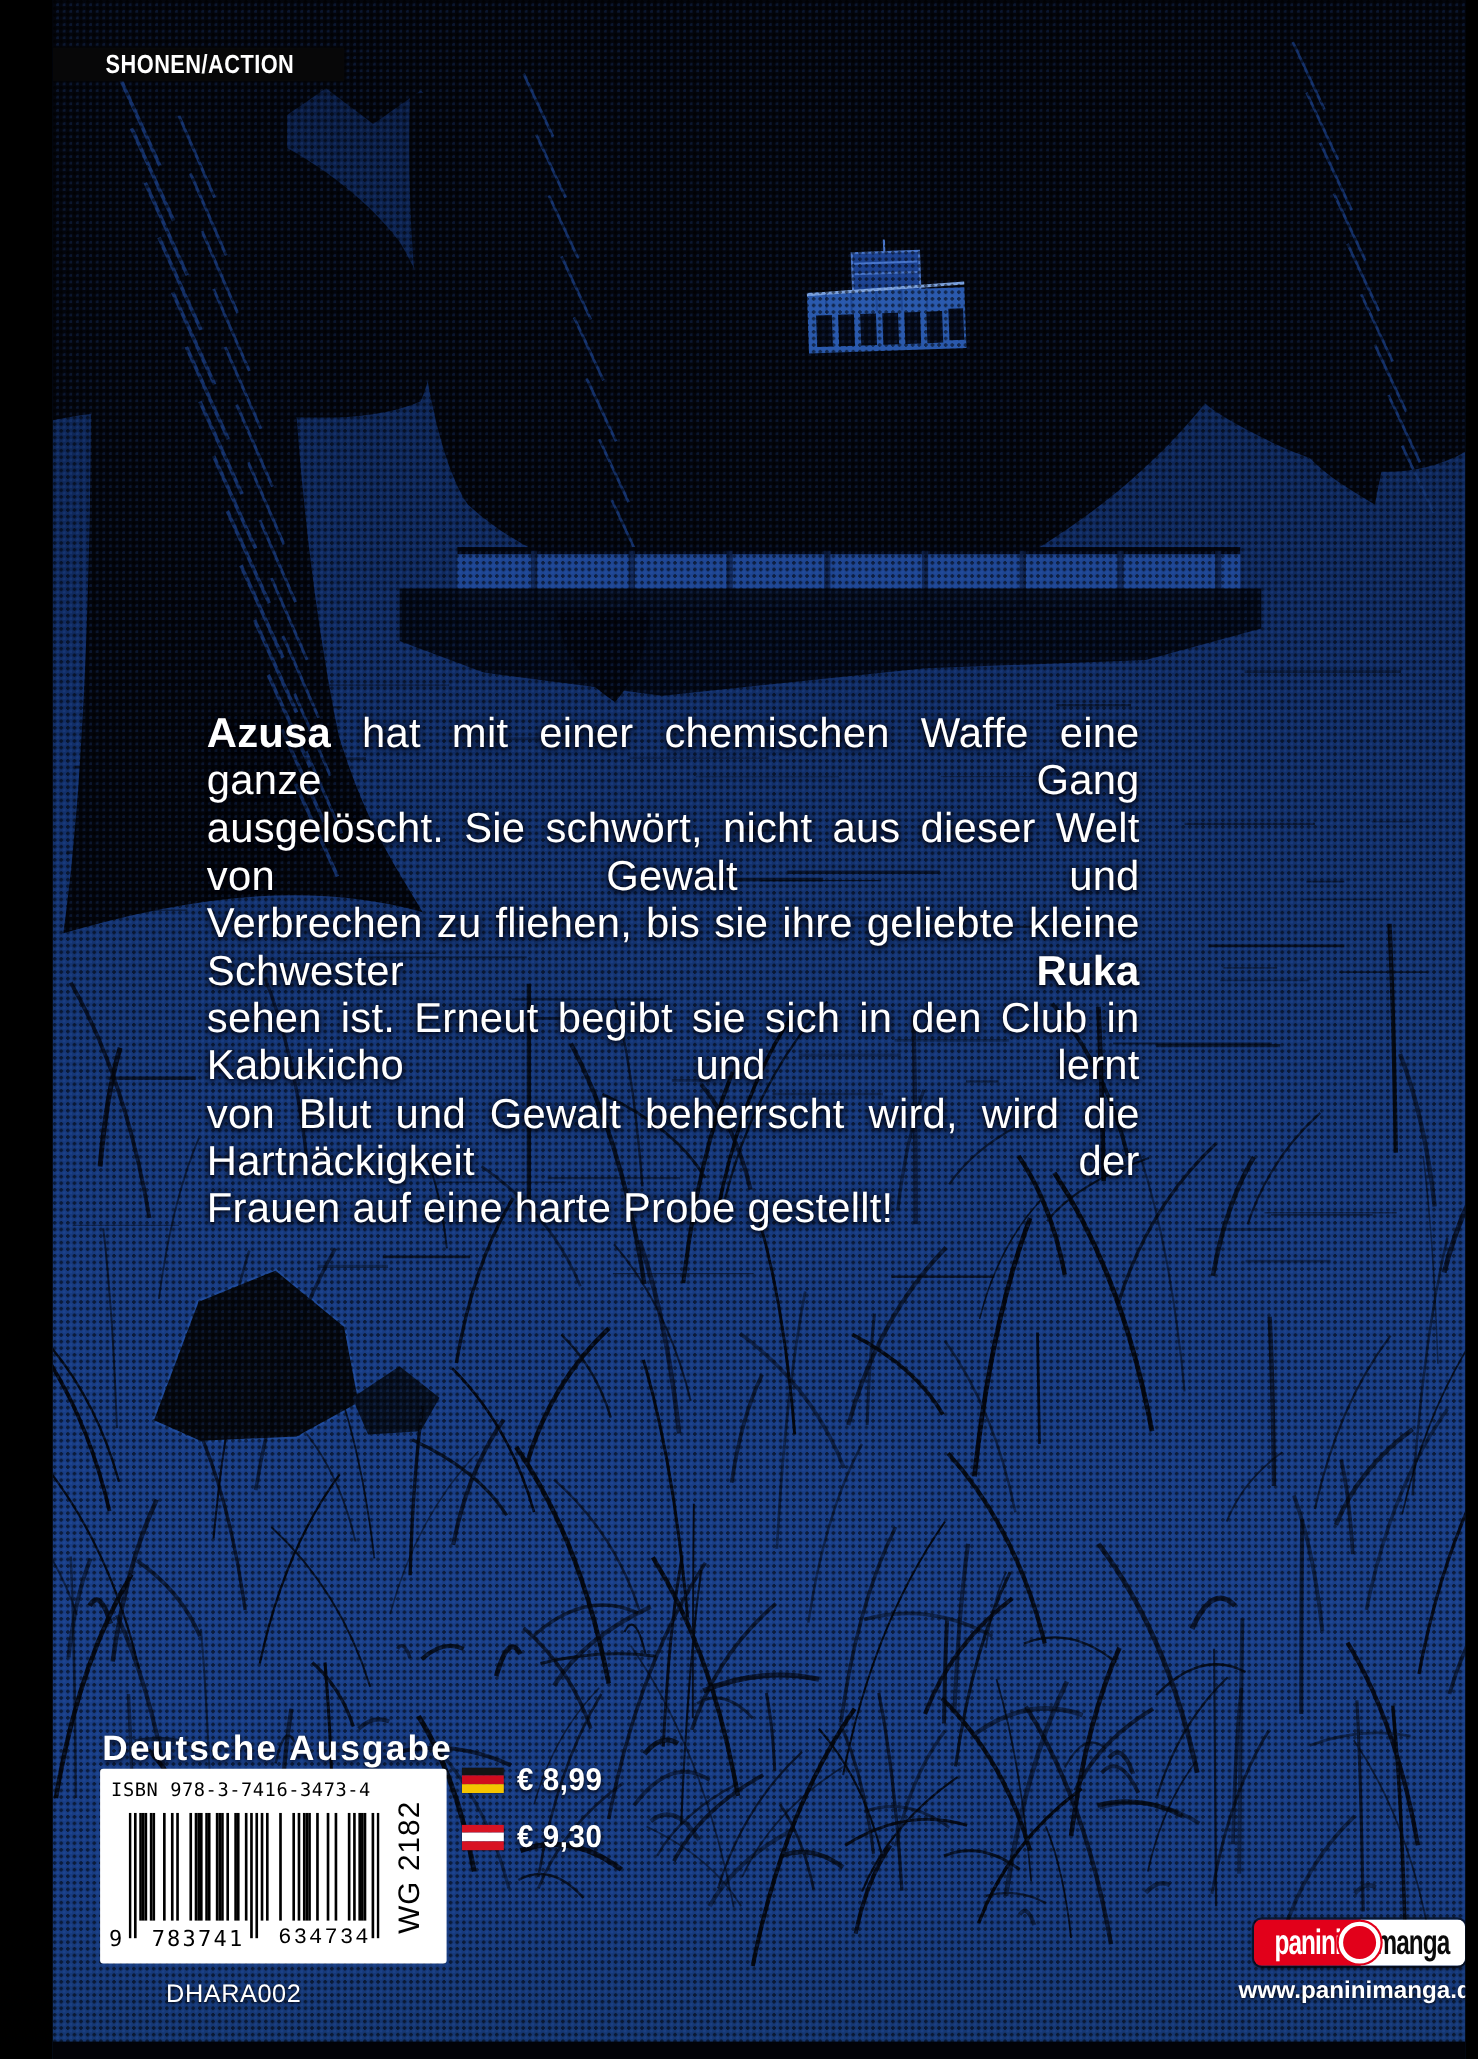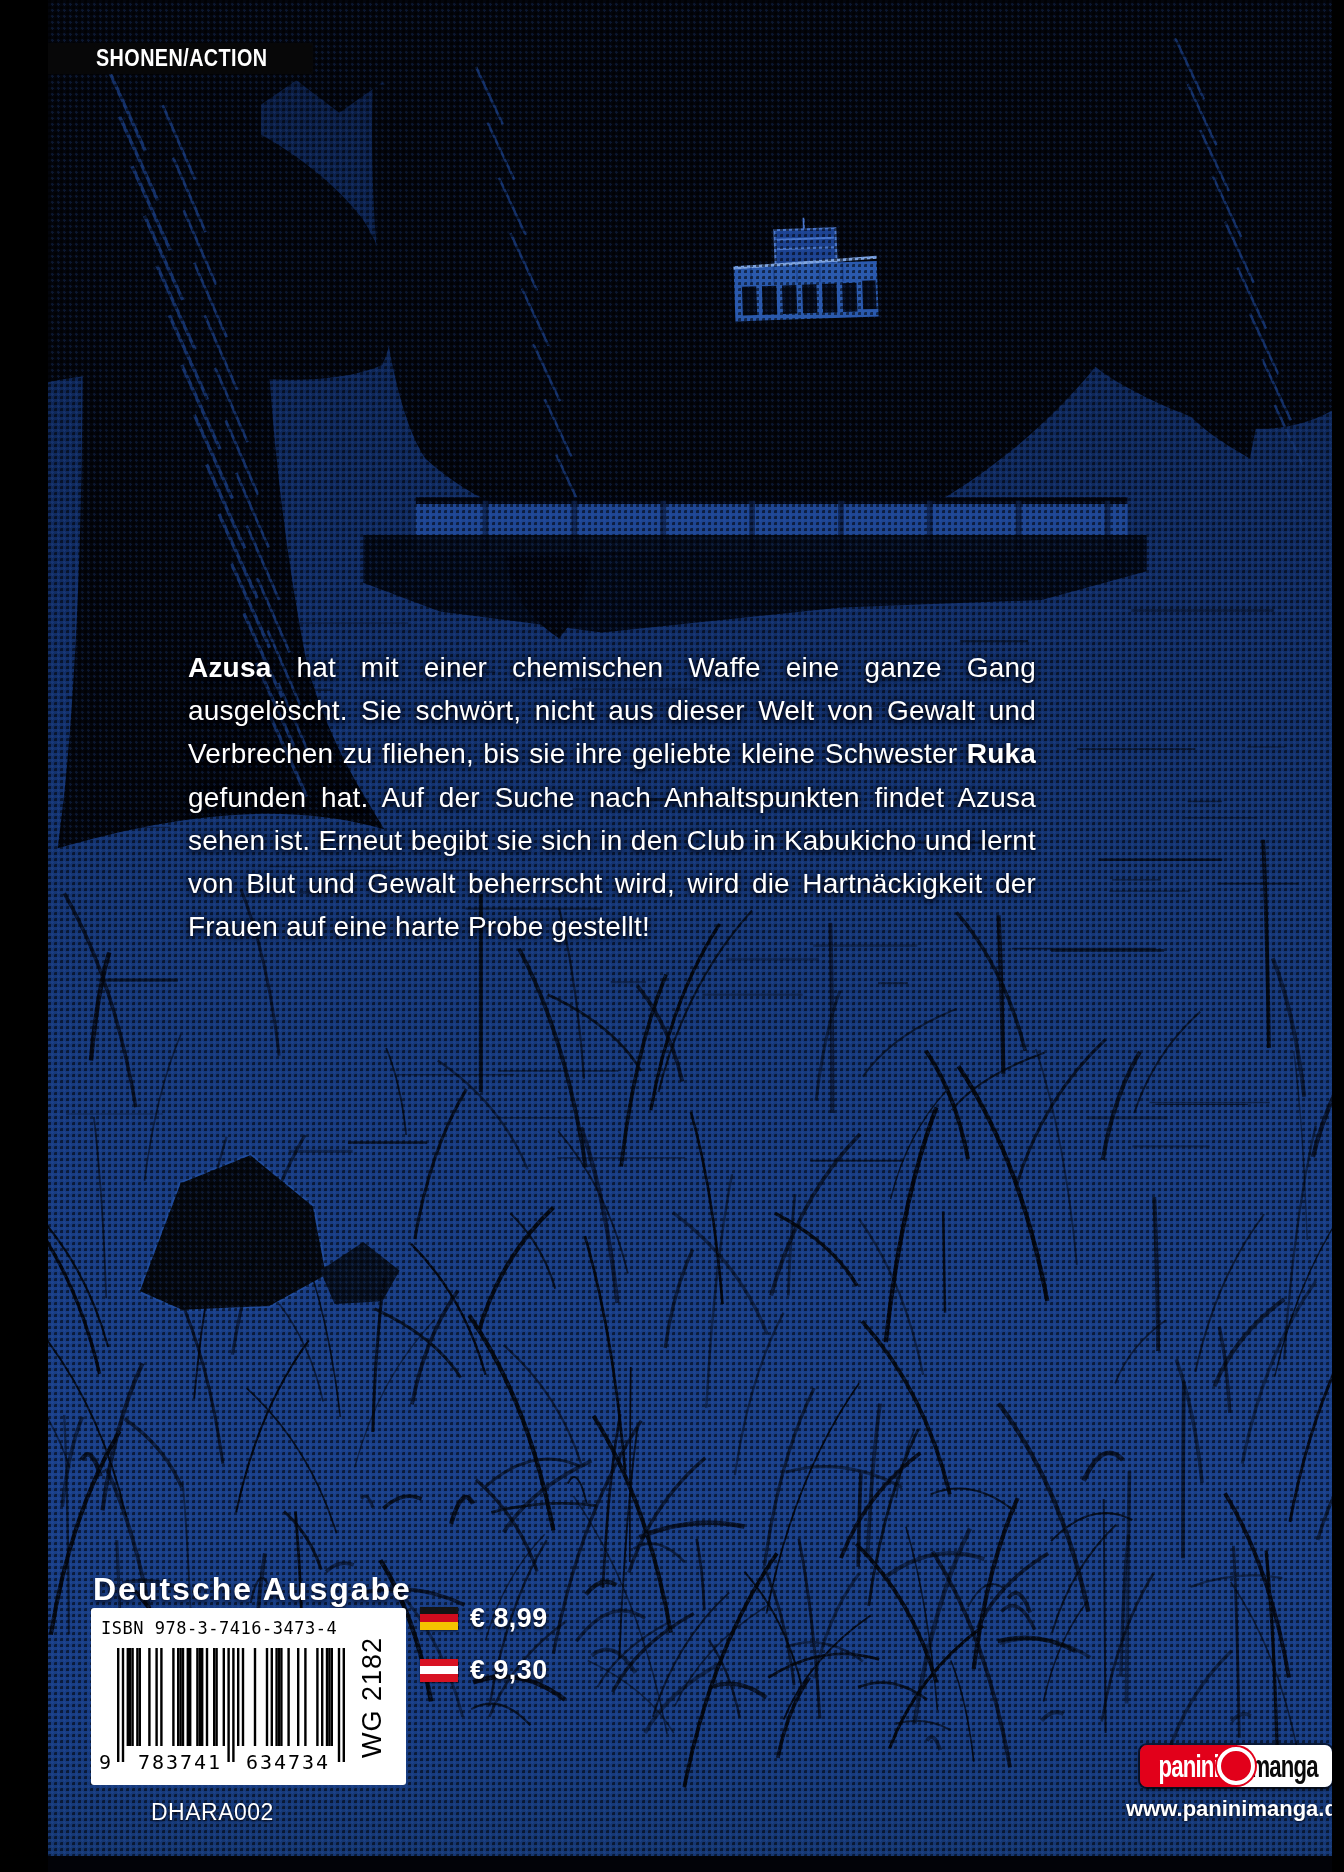--- a/index.html
+++ b/index.html
@@ -29,21 +29,21 @@
     display:flex; align-items:center; padding:0 18px 0 48px;
   }
   #genre-badge span{
     color:#fff; font-weight:bold; font-size:23px; letter-spacing:0.5px;
     transform:scale(0.86,1.04); transform-origin:left center; white-space:nowrap;
   }
 
   
   #synopsis{left:140px; top:646px; width:848px;}
   #synopsis .line{
-    color:#fff; font-size:28px; line-height:43.2px; letter-spacing:0.2px;
+    color:#fff; font-size:38px; line-height:43.2px; letter-spacing:0.2px;
     text-align:justify; text-align-last:justify; white-space:normal;
     text-shadow:0 0 9px rgba(0,0,10,0.95), 0 2px 4px rgba(0,0,10,0.85);
   }
   #synopsis .line.last{text-align-last:left;}
   #synopsis b{font-weight:bold;}
 
   
   #edition-label{
     left:45px; top:1571px; color:#fff; font-weight:bold; font-size:32px;
     letter-spacing:2px; text-shadow:0 2px 5px rgba(0,0,10,0.9); white-space:nowrap;
@@ -57,21 +57,21 @@
     font-family:"DejaVu Sans Mono", monospace; font-size:17px; letter-spacing:0.5px;
   }
   #bars-wrap{position:absolute; left:26px; top:40px; width:228px; height:128px;}
   #bars-wrap svg{position:absolute; left:0; top:0;}
   .ean-digit{
     position:absolute; font-family:"DejaVu Sans Mono", monospace;
     font-size:20px; top:102px; letter-spacing:2px; white-space:nowrap;
   }
   #ean-first{left:-18px;}
   #ean-g1{left:14px; width:98px; text-align:center;}
-  #ean-g2{left:122px; width:98px; text-align:center;}
+  #ean-g2{left:122px; width:98px; text-align:right;font-family:Liberation Mono, monospace;}
   #wg-code{
     position:absolute; left:266px; top:12px; height:155px;
     writing-mode:vertical-rl; transform:rotate(180deg);
     font-size:27px; letter-spacing:1px; color:#000; text-align:center;
   }
   #product-code{
     left:103px; top:1799px; color:#fff; font-size:23px; letter-spacing:0.5px;
     text-shadow:0 1px 3px rgba(0,0,10,0.9);
   }
 
@@ -478,21 +478,20 @@
   <div id="halftone"></div>
 
   <div class="layer" id="genre-badge">
     <span>SHONEN/ACTION</span>
   </div>
 
   <div class="layer" id="synopsis">
       <div class="line"><b>Azusa</b><span> hat mit einer chemischen Waffe eine ganze Gang</span></div>
       <div class="line"><span>ausgelöscht. Sie schwört, nicht aus dieser Welt von Gewalt und</span></div>
       <div class="line"><span>Verbrechen zu fliehen, bis sie ihre geliebte kleine Schwester </span><b>Ruka</b></div>
-      <div class="line"><span>gefunden hat. Auf der Suche nach Anhaltspunkten findet Azusa</span></div>
       <div class="line"><span>sehen ist. Erneut begibt sie sich in den Club in Kabukicho und lernt</span></div>
       <div class="line"><span>von Blut und Gewalt beherrscht wird, wird die Hartnäckigkeit der</span></div>
       <div class="line last"><span>Frauen auf eine harte Probe gestellt!</span></div>
     </div>
 
   <div class="layer" id="edition-label">Deutsche Ausgabe</div>
 
   <div class="layer" id="barcode-box">
     <div id="isbn-label">ISBN 978-3-7416-3473-4</div>
     <div id="bars-wrap">

